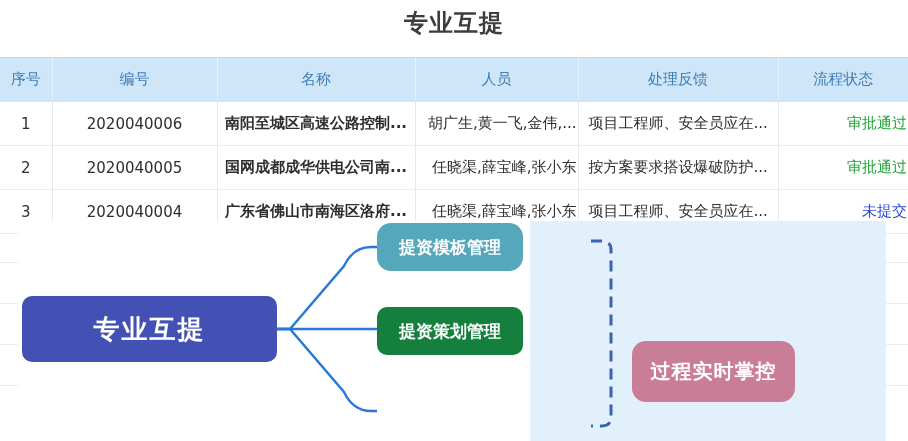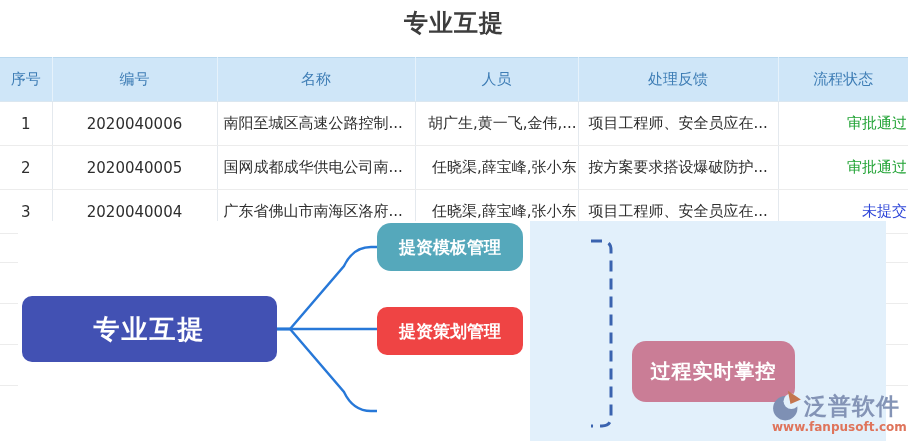--- a/index.html
+++ b/index.html
@@ -11,21 +11,21 @@
   table.list{position:absolute;top:57px;left:0;width:908px;border-collapse:collapse;table-layout:fixed;}
   table.list th{height:41px;background:#cfe6f8;color:#3e7db5;font-size:15px;font-weight:400;
         border-top:1px solid #b9d8ee;border-bottom:1px solid #dbe7f0;border-right:1px solid #e6f2fb;}
   table.list th:last-child{border-right:none;}
   table.list td{height:41px;font-size:15px;color:#2e2e2e;background:#fff;
         border-bottom:1px solid #ececec;border-right:1px solid #e4e9ee;
         white-space:nowrap;overflow:hidden;}
   table.list td:last-child{border-right:none;text-align:right;}
   .c-no{text-align:center;}
   .c-code{text-align:center;color:#4a94e8;cursor:pointer;}
-  .c-name{text-align:left;color:#4a94e8;padding:0 6px;cursor:pointer;}
+  .c-name{text-align:center;color:#4a94e8;padding:0 6px;cursor:pointer;font-weight:bold;}
   .c-staff{text-align:right;padding-left:8px;}
   .c-fb{text-align:left;padding-left:10px;}
   .c-status{text-align:center;}
   
   .ghost{position:absolute;left:0;width:908px;height:1px;background:#ececec;}
   
   .ov-left{position:absolute;left:18px;top:221px;width:512px;height:220px;background:#fff;z-index:2;}
   .ov-right{position:absolute;left:530px;top:221px;width:356px;height:220px;z-index:2;}
   .diag-svg{position:absolute;left:0;top:0;width:908px;height:441px;z-index:3;pointer-events:none;}
   .dbox{position:absolute;z-index:4;display:flex;align-items:center;justify-content:center;
@@ -104,28 +104,17 @@
 
   <svg class="diag-svg" viewBox="0 0 908 441">
     <path fill="none" stroke-width="2.4" d="M277,329 H290 L344,266 Q353,247 371,247 H377" stroke="#2778d8"></path>
     <path fill="none" stroke-width="2.4" d="M277,329 H377" stroke="#2778d8"></path>
     <path fill="none" stroke-width="2.4" d="M277,329 H290 L344,392 Q353,411 371,411 H377" stroke="#2778d8"></path>
     <path fill="none" stroke-width="3" stroke-dasharray="11 7" d="M591,241 H602 Q611,241 611,250 V417 Q611,426 602,426 H591" stroke="#3a63af"></path>
   </svg>
 
   <div class="dbox root-box" style="background: rgb(66, 81, 179);">专业互提</div>
   <div class="dbox node-box node-1" style="background: rgb(85, 168, 187); border-radius: 14px;">提资模板管理</div>
-  <div class="dbox node-box node-2" style="background: #ef4444;">提资策划管理</div>
+  <div class="dbox node-box node-2" style="background: #15803d;">提资策划管理</div>
   <div class="dbox result-box" style="background: rgb(202, 125, 150); margin-top: 39px;">过程实时掌控</div>
 
-  <div class="brand">
-    <div class="brand-row">
-      <svg width="30" height="33" viewBox="0 0 34 38">
-        <circle cx="15" cy="21" r="14" fill="#7e90b4"></circle>
-        <circle cx="22" cy="13" r="9" fill="#e2f0fb"></circle>
-        <polygon points="18,1 33,11 21,16" fill="#c4764f"></polygon>
-      </svg>
-      <span class="brand-name" style="color: rgb(132, 148, 182);">泛普软件</span>
-    </div>
-    <div class="brand-url" style="color: rgb(223, 116, 91);">www.fanpusoft.com</div>
-  </div>
 
 </div>
 
 </body></html>

